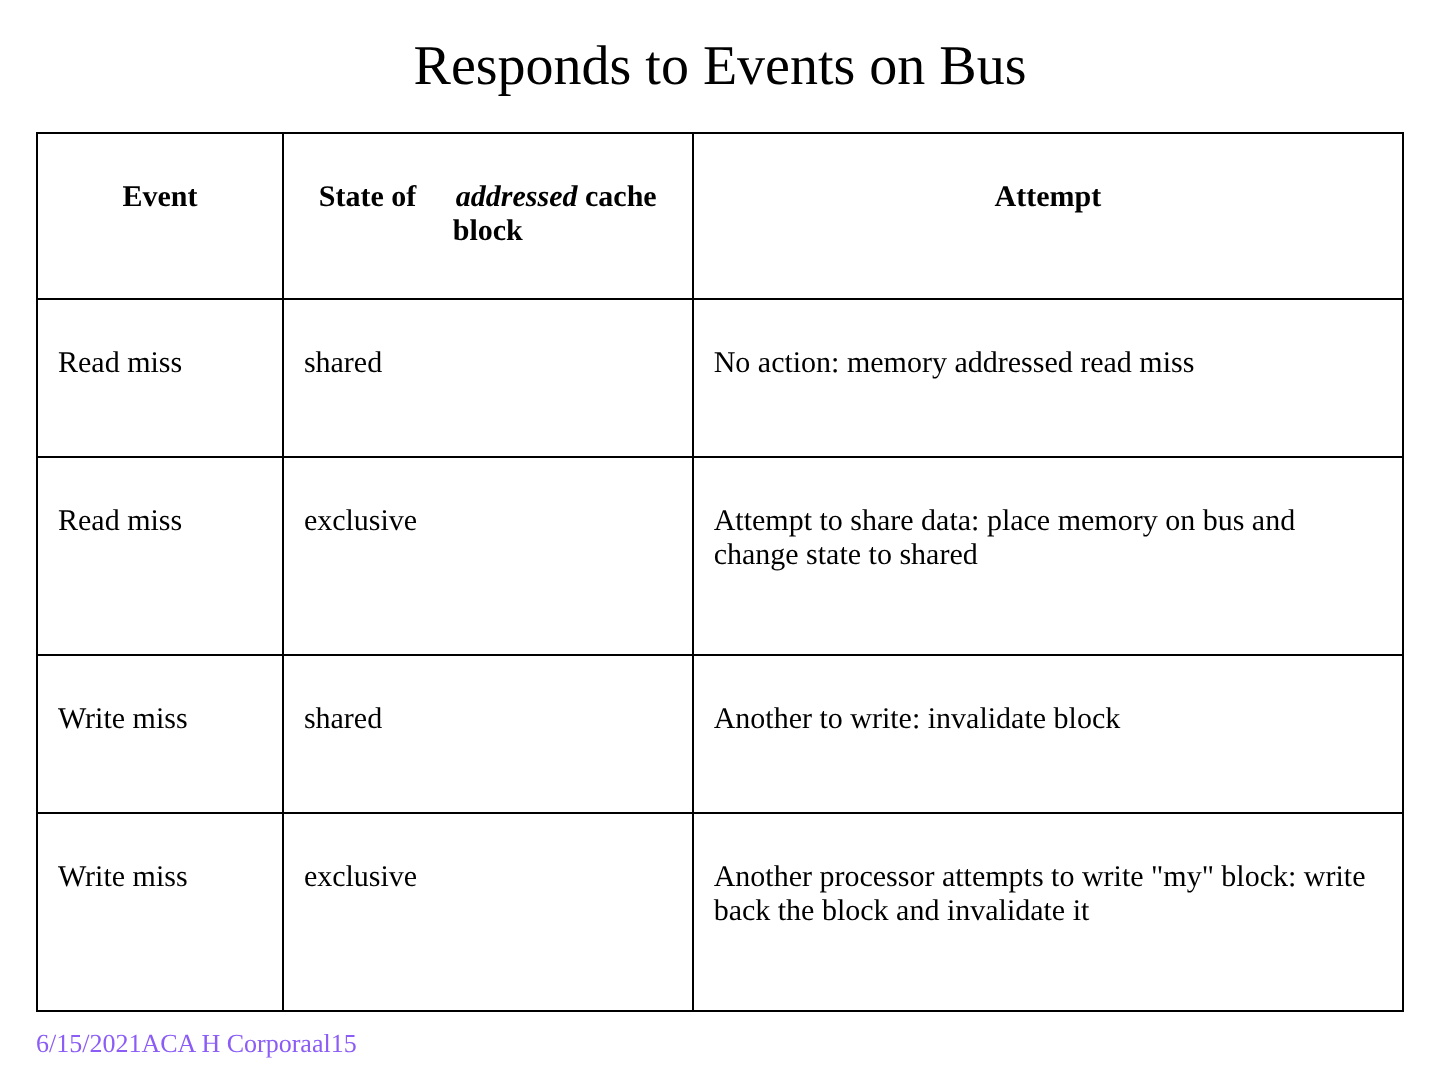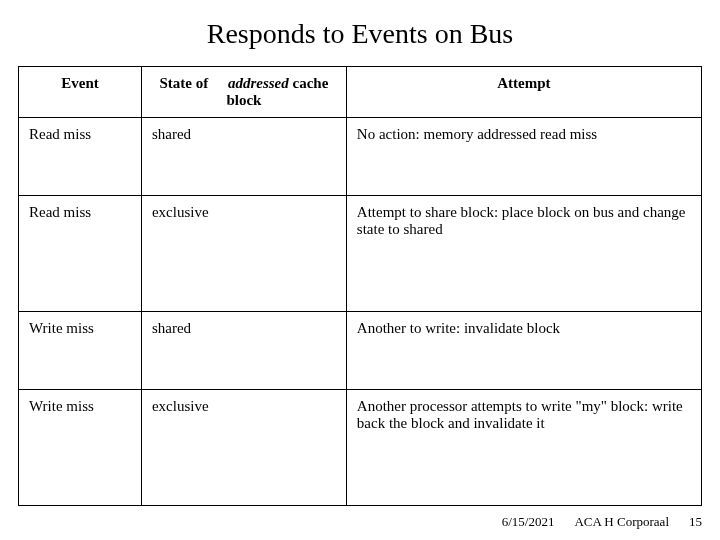--- a/index.html
+++ b/index.html
@@ -32,21 +32,21 @@
     }
 
     .table {
       width: 100%;
       border-collapse: collapse;
       flex: 1;
     }
 
     .table th, .table td {
       border: 1.5px solid #000;
-      padding: 8px 10px;
+      padding: 24px 10px;
       vertical-align: top;
       font-size: 15px;
       font-family: 'Times New Roman', Times, serif;
     }
 
     .table th {
       font-weight: bold;
       font-style: normal;
       background: #ffffff;
     }
@@ -57,26 +57,25 @@
 
     .italic-bold {
       font-style: italic;
       font-weight: bold;
       margin-left: 16px;
     }
 
     .footer {
       width: 100%;
       display: flex;
-      justify-content: flex-end;
+      justify-content: flex-start;
       align-items: center;
       margin-top: 8px;
       font-size: 13px;
-      color: #000000;
-      gap: 20px;
+      color: #8b5cf6;
     }
   </style>
 </head>
 <body>
 
 <div class="page">
   <h1 class="title">Responds to Events on Bus</h1>
 
   <table class="table">
     <thead>
@@ -90,21 +89,21 @@
     </thead>
     <tbody id="table-body">
     <tr>
           <td>Read miss</td>
           <td>shared</td>
           <td>No action: memory addressed read miss</td>
         </tr>
         <tr>
           <td>Read miss</td>
           <td>exclusive</td>
-          <td>Attempt to share block: place block on bus and change state to shared</td>
+          <td>Attempt to share data: place memory on bus and change state to shared</td>
         </tr>
         <tr>
           <td>Write miss</td>
           <td>shared</td>
           <td>Another to write: invalidate block</td>
         </tr>
         <tr>
           <td>Write miss</td>
           <td>exclusive</td>
           <td>Another processor attempts to write "my" block: write back the block and invalidate it</td>

